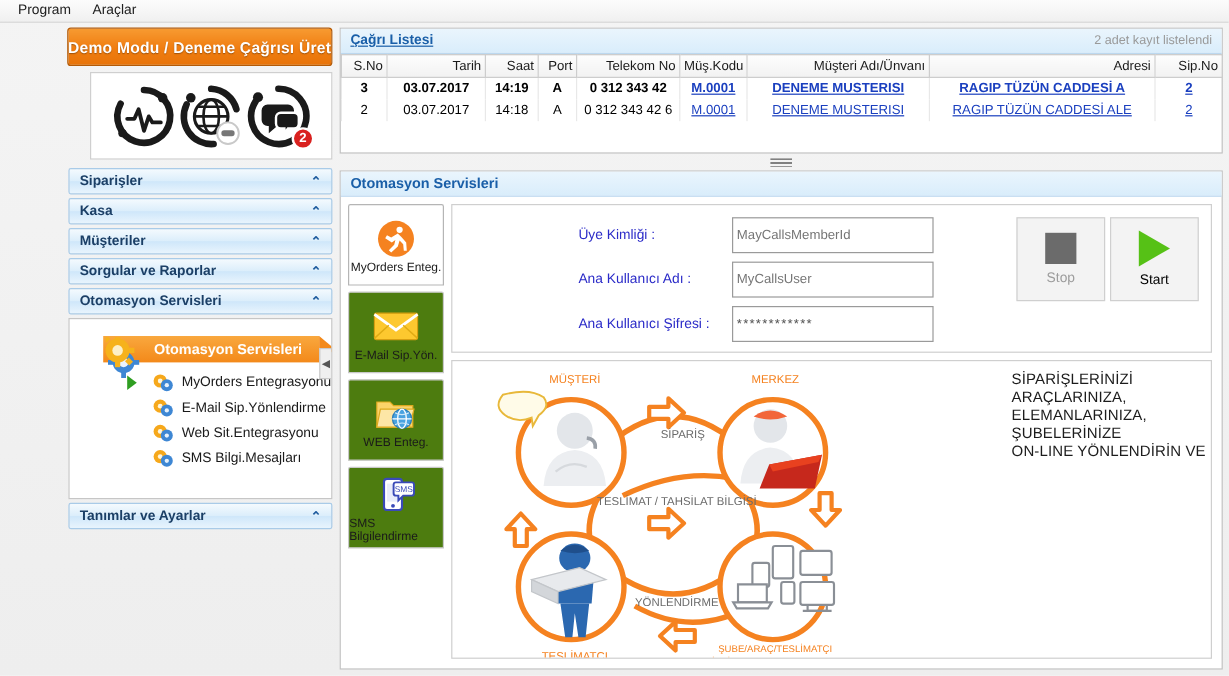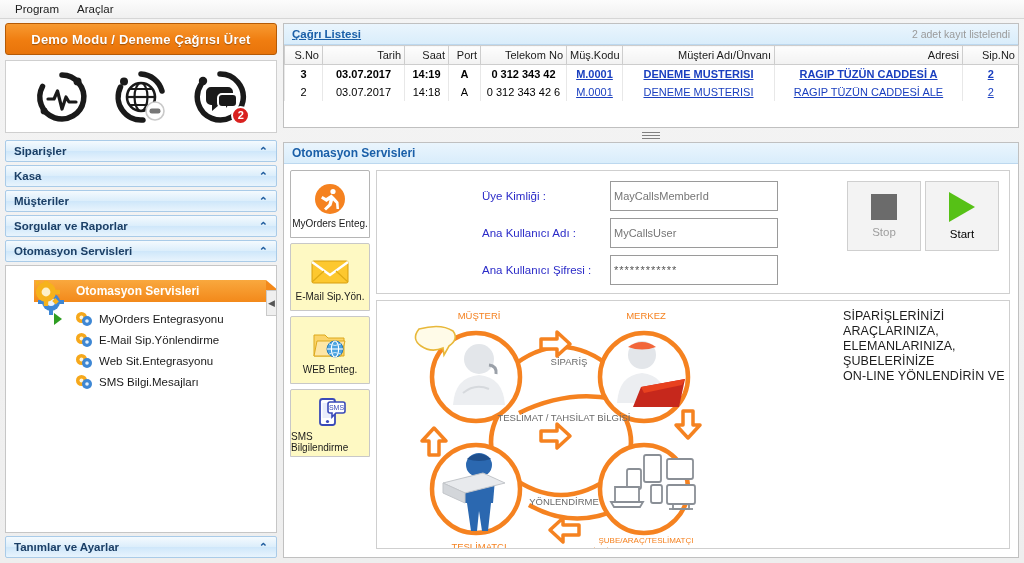--- a/index.html
+++ b/index.html
@@ -24,22 +24,22 @@
     display: flex; align-items: center;
     padding-left: 6px;
     font-size: 11.5px;
     color: #202020;
   }
   .menubar .mi { padding: 2px 9px; cursor: default; }
 
   
   .leftcol {
     position: absolute; left: 5px; top: 23px;
-    width: 272px; height: 535px;
-    display: flex; flex-direction: column;
+    width: 272px; height: 418px;
+    display: flex; flex-direction: column; align-items: flex-end;
   }
   .demo-btn {
     height: 32px;
     background: linear-gradient(180deg,#f79a31 0%,#f07d10 55%,#e8740a 100%);
     border: 1px solid #b45a06;
     border-radius: 3px;
     color: #fff;
     font-size: 13px; font-weight: bold;
     display: flex; align-items: center; justify-content: center;
     text-shadow: 0 1px 1px rgba(0,0,0,.35);
@@ -167,21 +167,21 @@
     height: 14px; display:flex; align-items:center; justify-content:center;
     background: transparent;
   }
   .grip { width: 18px; height: 7px; cursor: ns-resize;
     background: repeating-linear-gradient(180deg,#808080 0 1.5px,transparent 1.5px 3px); }
 
   
   .svc-body { flex: 1 1 auto; display: flex; padding: 6px 8px 8px 6px; min-height:0; }
   .svc-tabs { width: 80px; display:flex; flex-direction:column; gap: 5px; flex:none; }
   .svc-tab {
-    height: 68px; border: 1px solid #c8c8c8; background: #fef9c3;
+    height: 68px; border: 1px solid #c8c8c8; background: #4d7c0f;
     display:flex; flex-direction:column; align-items:center; justify-content:center;
     font-size: 10px; color:#1a1a1a; cursor:pointer; border-radius: 2px 2px 0 0;
   }
   .svc-tab.active { background:#fff; border-color:#b5b5b5; }
   .svc-tab .glyph { height: 38px; display:flex; align-items:center; }
   .svc-main { flex: 1 1 auto; display:flex; flex-direction:column; margin-left: 6px; min-width:0; }
   .form-box { border: 1px solid #cfcfcf; background:#fff; padding: 10px 10px 8px 10px;
     display:flex; justify-content: space-between; }
   .form-fields { display:flex; flex-direction:column; gap: 7px; }
   .frow { display:flex; align-items:center; }

